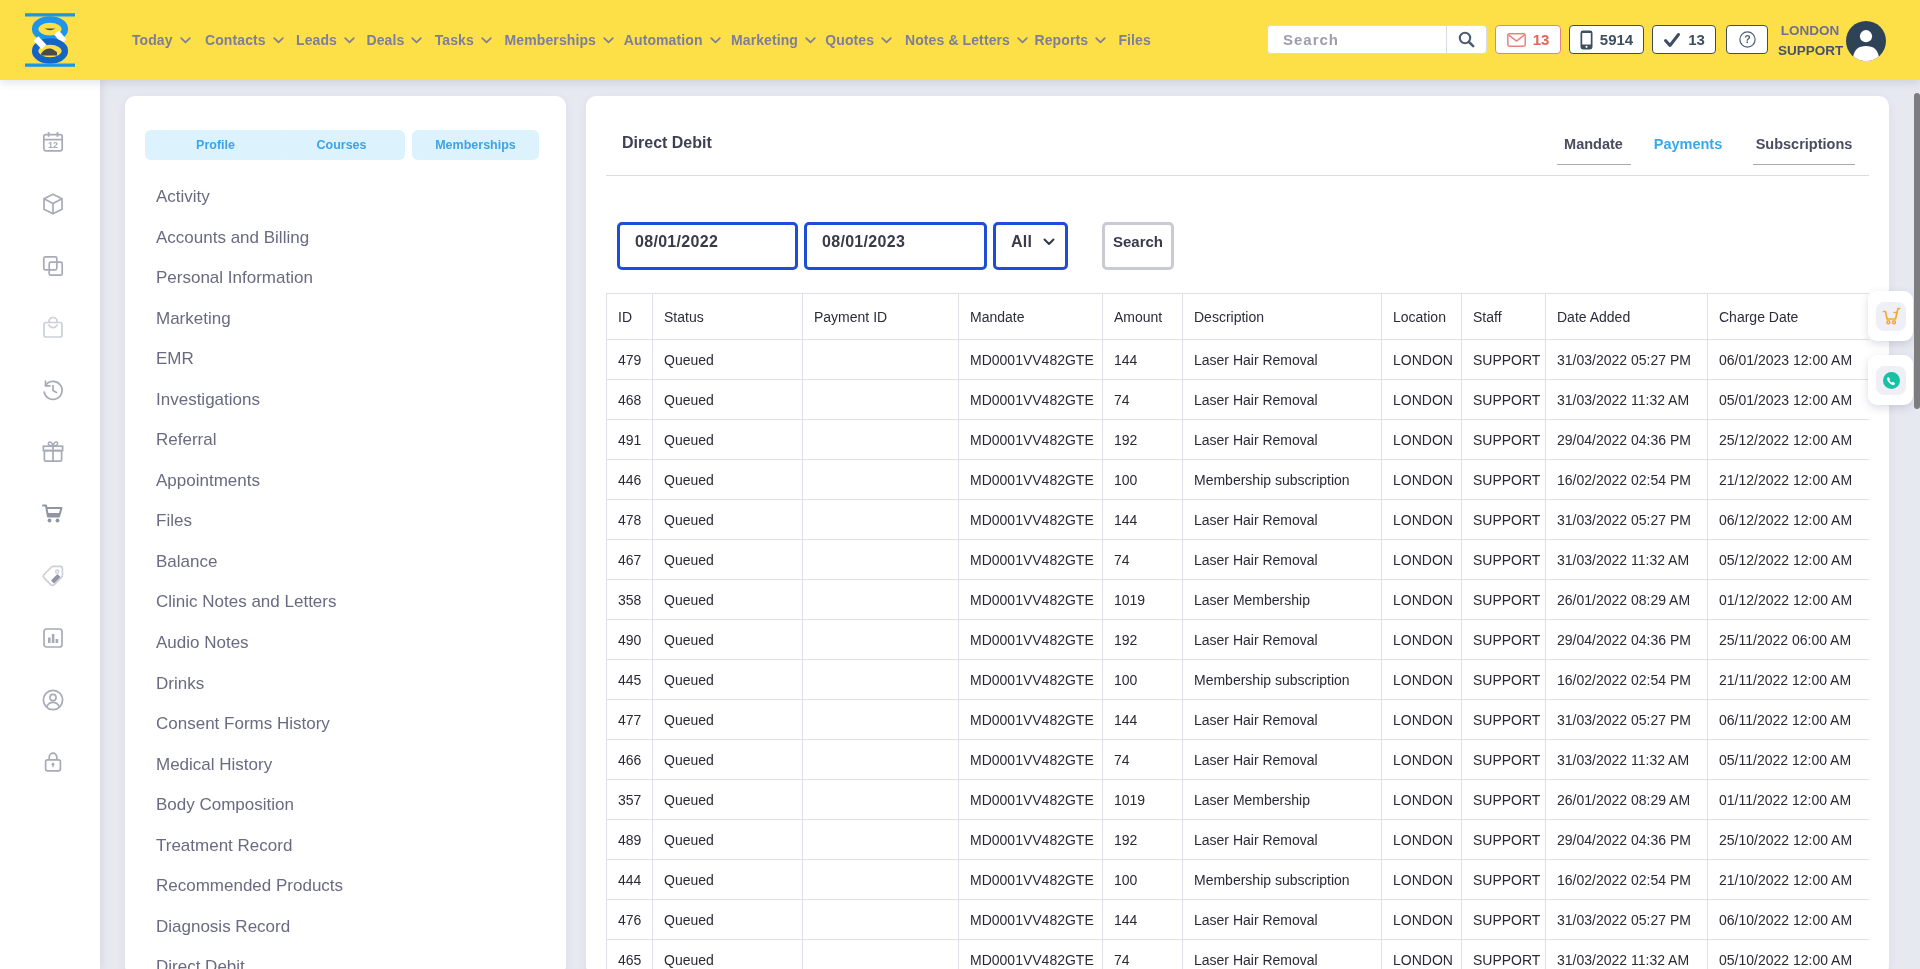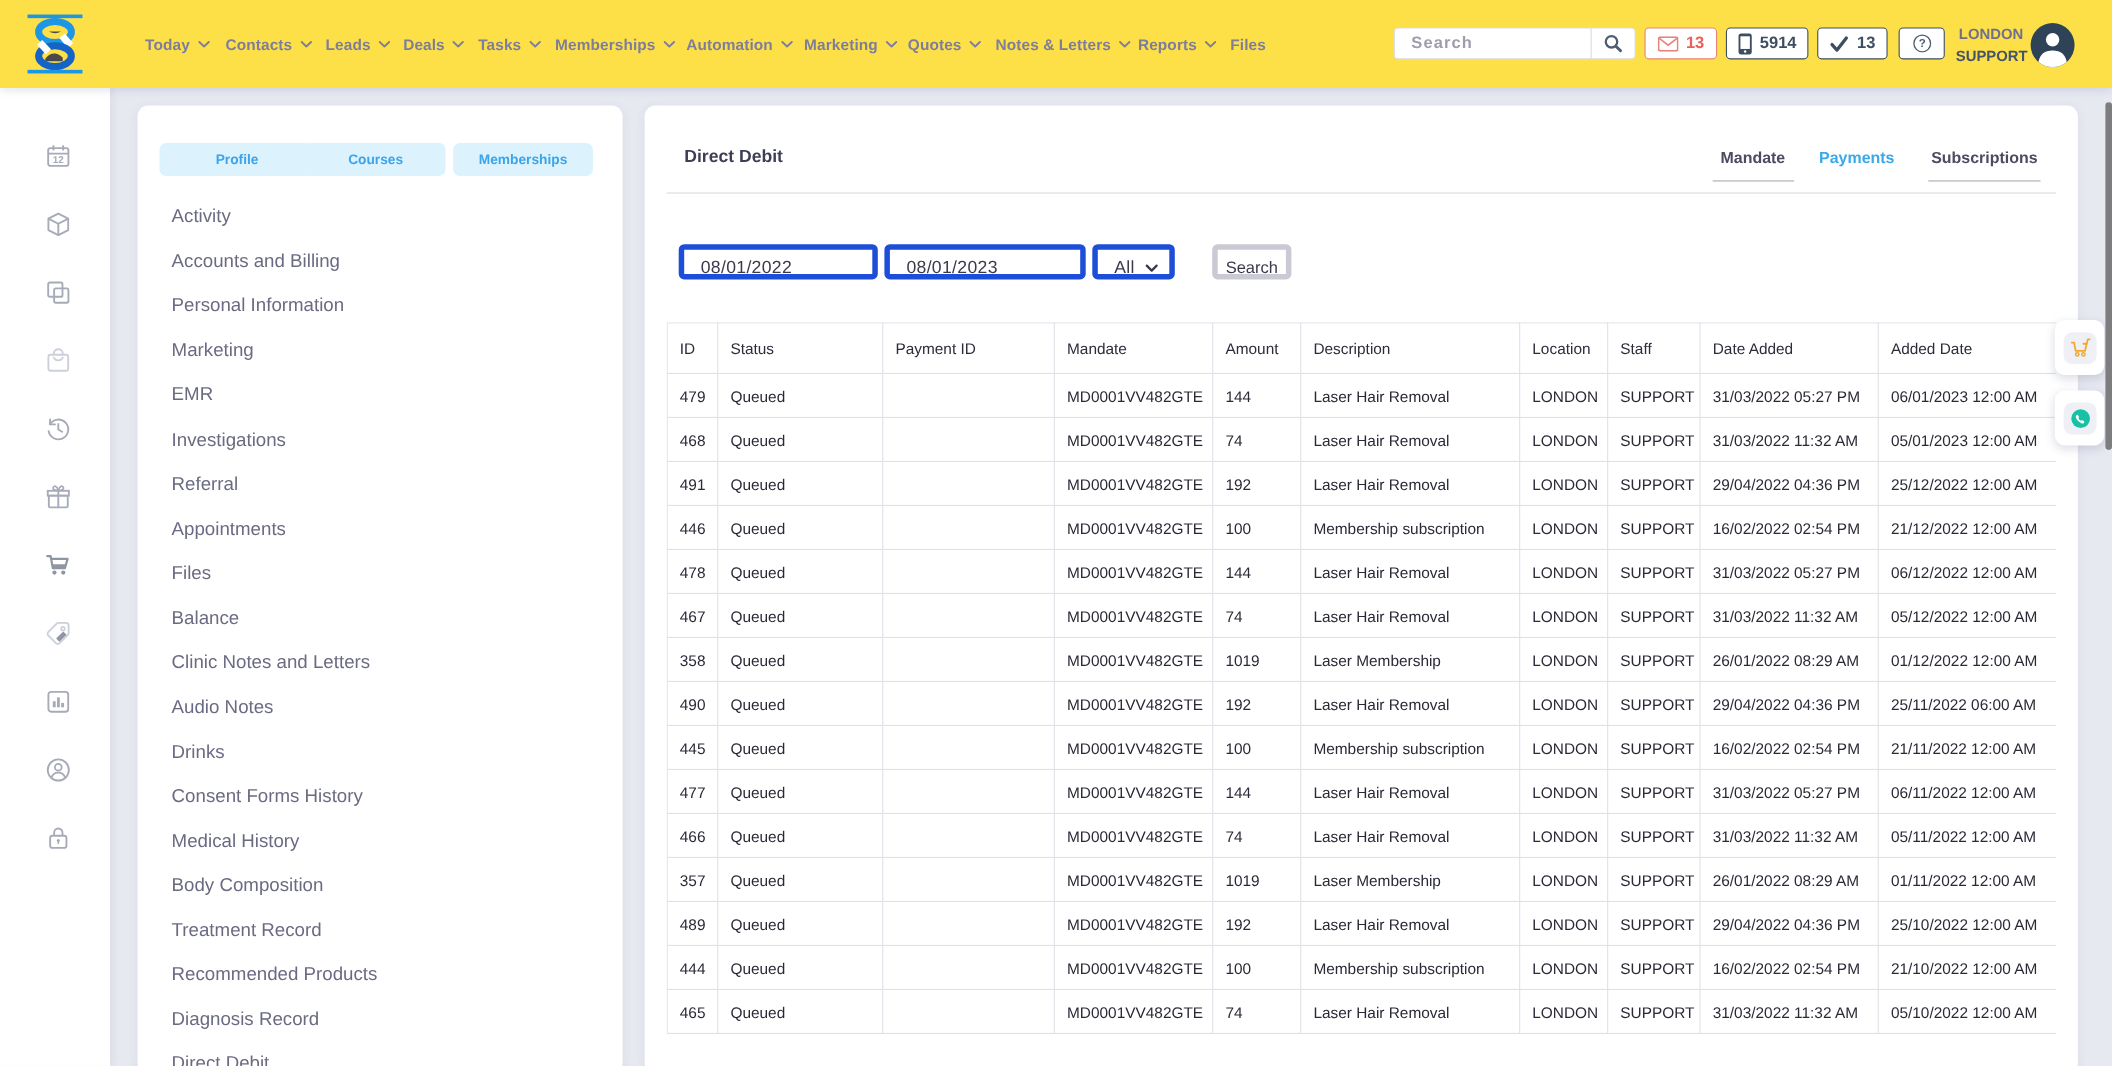--- a/index.html
+++ b/index.html
@@ -8,21 +8,21 @@
 .navbar { position:absolute; top:0; left:0; width:1920px; height:80px; background:#fde047; box-shadow:0 3px 8px rgba(60,70,110,.14); z-index:30; }
 .sidebar { position:absolute; top:80px; left:0; width:100px; height:889px; background:#ffffff; box-shadow:2px 0 8px rgba(60,70,110,.10); z-index:20; }
 .leftcard { position:absolute; left:125px; top:96px; width:441px; height:880px; background:#ffffff; border-radius:10px; box-shadow:0 2px 10px rgba(60,70,110,.07); z-index:5; }
 .maincard { position:absolute; left:586px; top:96px; width:1303px; height:880px; background:#ffffff; border-radius:10px; box-shadow:0 2px 10px rgba(60,70,110,.07); z-index:5; overflow:hidden; }
 .navlink { position:absolute; top:0; height:80px; line-height:80px; font-size:14px; font-weight:600; color:#7d7d9c; letter-spacing:.1px; white-space:nowrap; }
 .navlink svg { margin-left:7px; vertical-align:middle; position:relative; top:-1px; }
 .tbtn { position:absolute; top:25px; height:29px; border:1px solid #3e4e62; border-radius:4px; display:flex; align-items:center; justify-content:center; gap:7px; font-size:15px; font-weight:700; color:#3e4e62; background:#fff; }
 .ltab { position:absolute; top:34px; height:30px; background:#dcf2fd; border-radius:6px; text-align:center; line-height:30px; font-size:12.5px; font-weight:700; color:#3ba4ea; }
 .menuitem { height:40.55px; line-height:40.55px; font-size:17px; color:#6a6a82; white-space:nowrap; }
 .flabel { position:absolute; top:100px; line-height:17px; font-size:14px; font-weight:600; color:#3a3a4c;margin-top:40px; }
-.finput { position:absolute; top:126px; height:32px; border:5px solid #1d4ed8; border-radius:5px; background:#fff; font-size:16px; letter-spacing:.3px; font-weight:400; color:#3a3a4c; line-height:34px; padding-left:15px; }
+.finput { position:absolute; top:126px; height:48px; border:3px solid #1d4ed8; border-radius:5px; background:#fff; font-size:16px; letter-spacing:.3px; font-weight:700; color:#3a3a4c; line-height:34px; padding-left:15px; }
 .rtab { position:absolute; top:38px; height:21px; line-height:21px; font-size:14.5px; font-weight:600; color:#4b4b61; text-align:center; }
 .tabline { position:absolute; top:68px; height:1px; background:#a9a9b4; }
 table.dd { position:absolute; left:0; top:0; border-collapse:collapse; table-layout:fixed; width:1285px; }
 table.dd th, table.dd td { border:1px solid #e0e1e8; font-size:14px; color:#2a2a37; text-align:left; padding:0 0 0 11px; white-space:nowrap; overflow:hidden; }
 table.dd th { height:46px; font-weight:500; color:#2c2c3b; }
 table.dd td { height:40px; font-weight:500; }
 .fab { position:absolute; left:1868px; width:45px; height:50px; background:#fff; border-radius:9px; box-shadow:0 3px 9px rgba(60,70,110,.18); z-index:25; }
 .fabin { position:absolute; left:8px; top:11px; width:30px; height:29px; background:#eef0f5; border-radius:8px; display:flex; align-items:center; justify-content:center; }
 </style>
 </head>
@@ -256,21 +256,21 @@
           <tr>
             <th>ID</th>
             <th>Status</th>
             <th>Payment ID</th>
             <th>Mandate</th>
             <th>Amount</th>
             <th>Description</th>
             <th>Location</th>
             <th>Staff</th>
             <th>Date Added</th>
-            <th>Added Date</th>
+            <th>Charge Date</th>
           </tr>
           <tr>
             <td>479</td>
             <td>Queued</td>
             <td></td>
             <td>MD0001VV482GTE</td>
             <td>144</td>
             <td>Laser Hair Removal</td>
             <td>LONDON</td>
             <td>SUPPORT</td>
@@ -425,20 +425,32 @@
             <td>444</td>
             <td>Queued</td>
             <td></td>
             <td>MD0001VV482GTE</td>
             <td>100</td>
             <td>Membership subscription</td>
             <td>LONDON</td>
             <td>SUPPORT</td>
             <td>16/02/2022 02:54 PM</td>
             <td>21/10/2022 12:00 AM</td>
+          </tr>
+          <tr>
+            <td>476</td>
+            <td>Queued</td>
+            <td></td>
+            <td>MD0001VV482GTE</td>
+            <td>144</td>
+            <td>Laser Hair Removal</td>
+            <td>LONDON</td>
+            <td>SUPPORT</td>
+            <td>31/03/2022 05:27 PM</td>
+            <td>06/10/2022 12:00 AM</td>
           </tr>
           <tr>
             <td>465</td>
             <td>Queued</td>
             <td></td>
             <td>MD0001VV482GTE</td>
             <td>74</td>
             <td>Laser Hair Removal</td>
             <td>LONDON</td>
             <td>SUPPORT</td>

